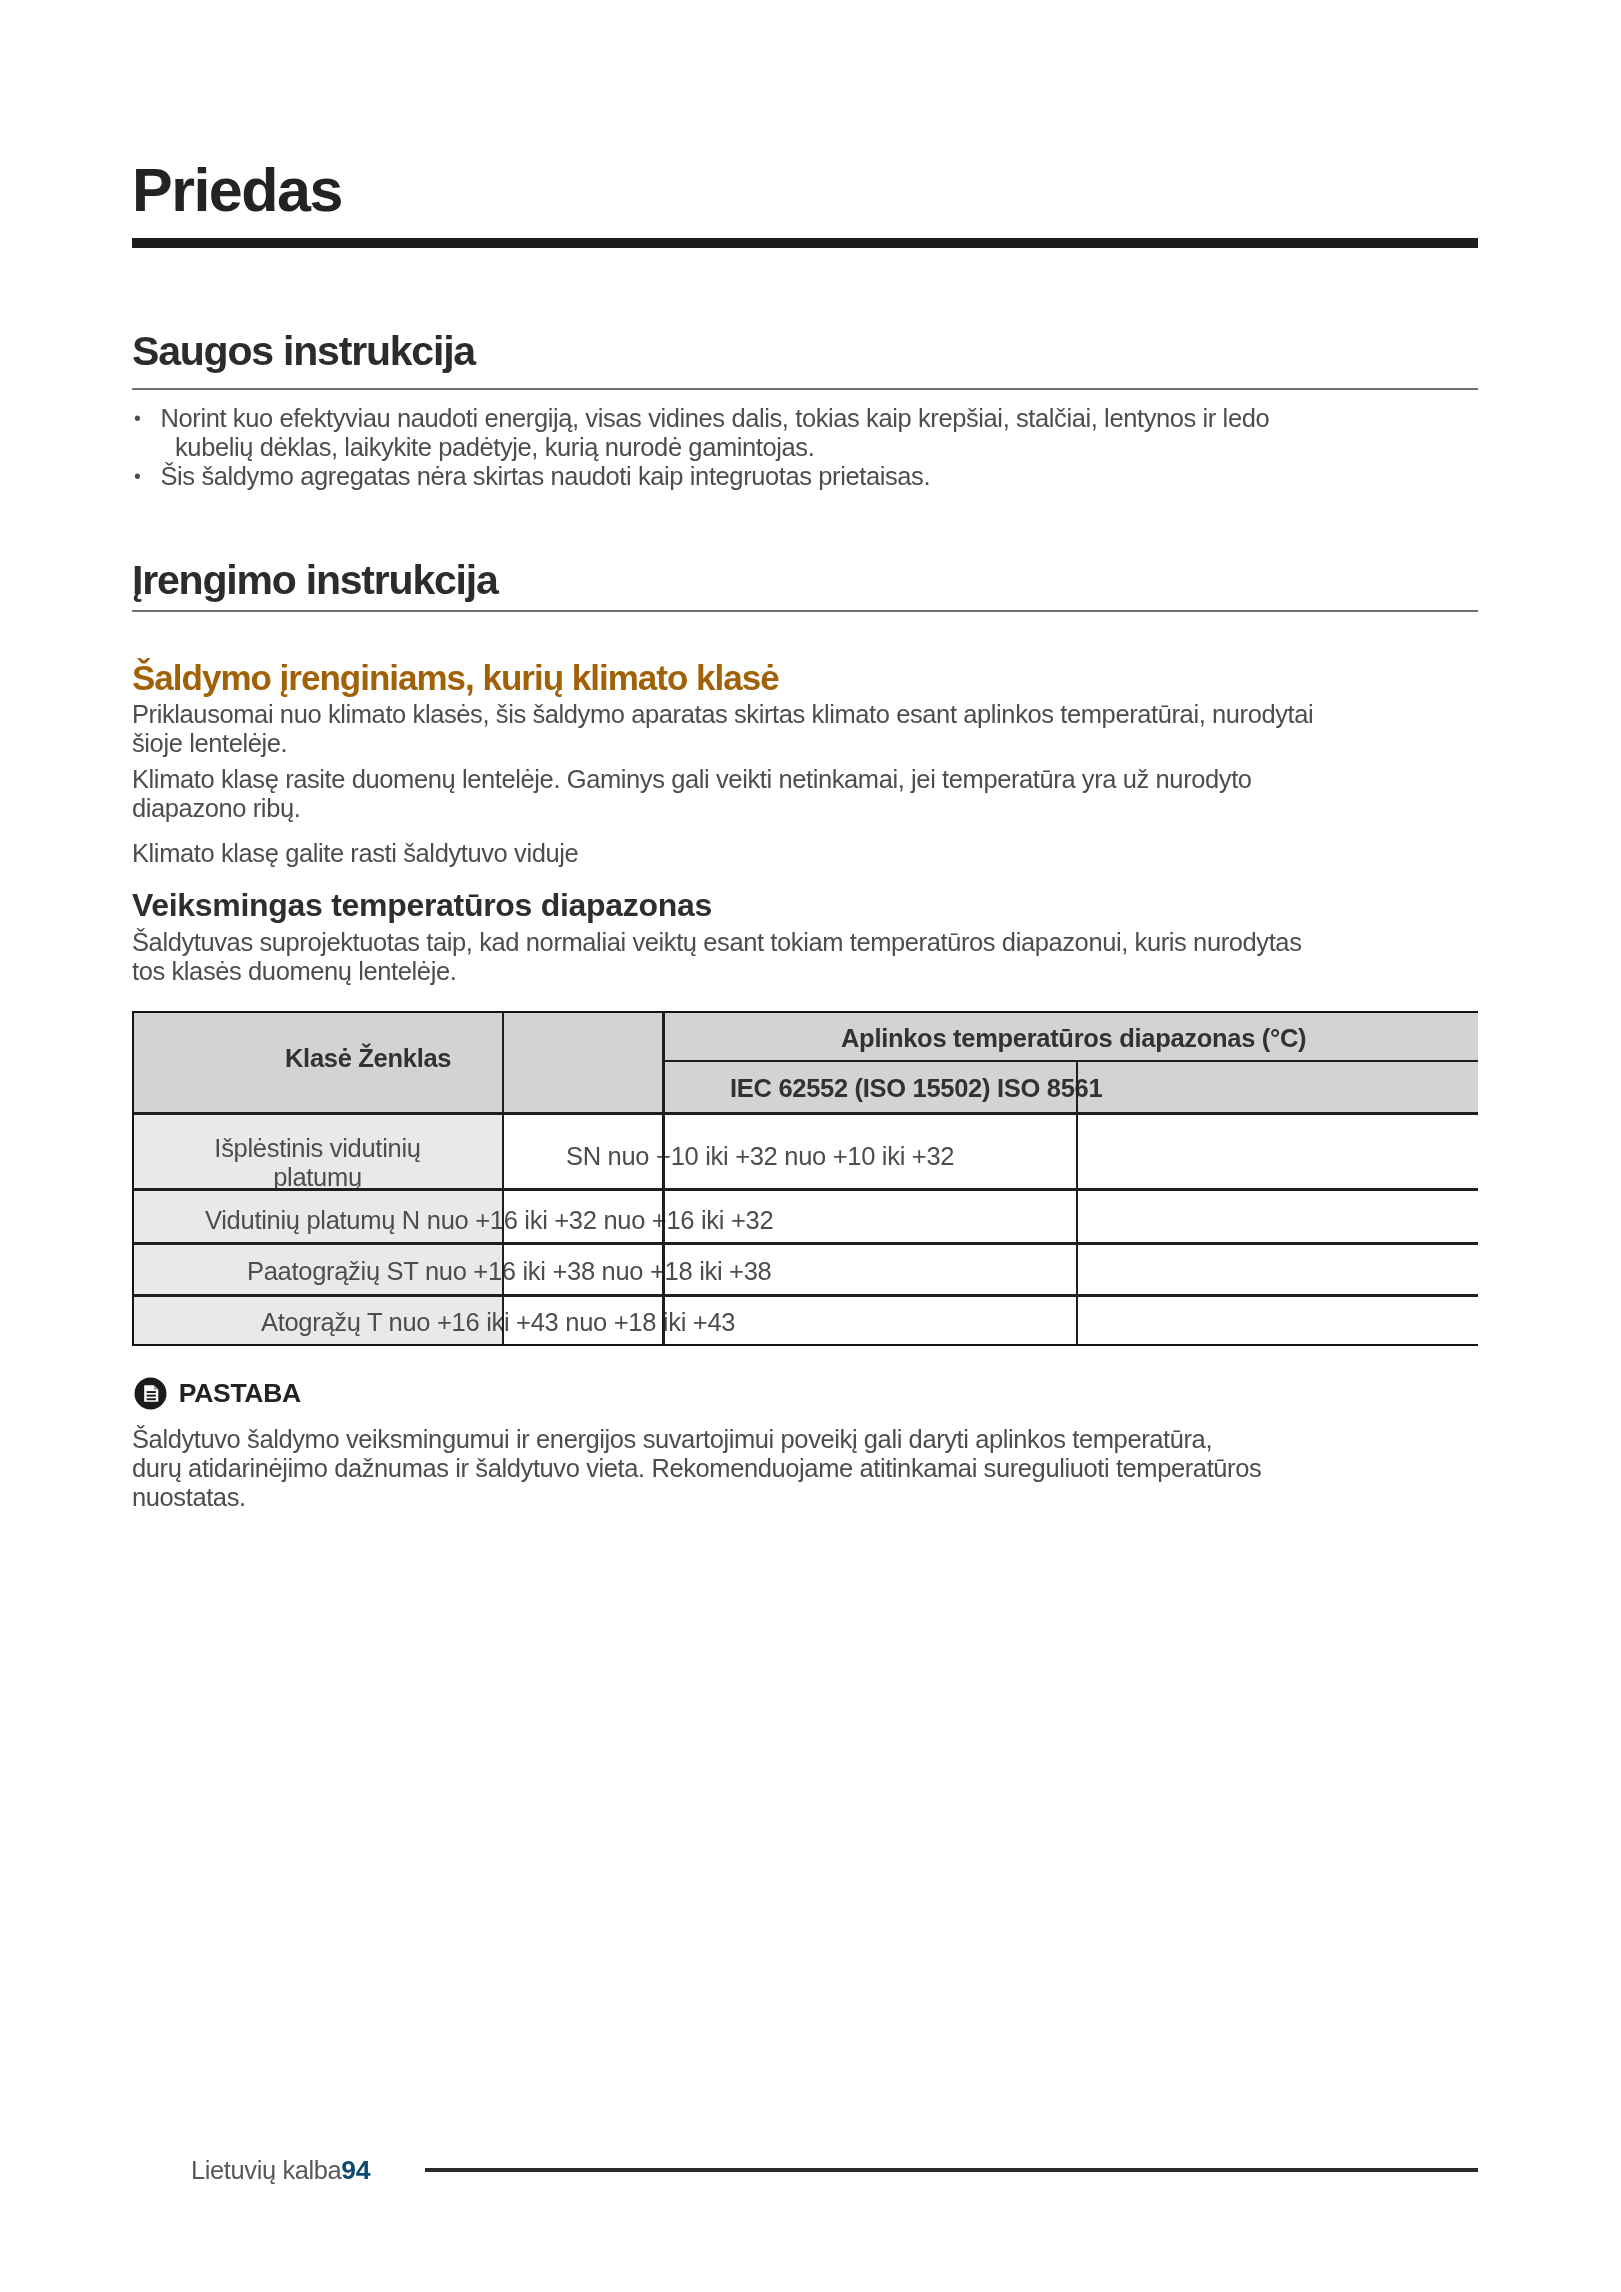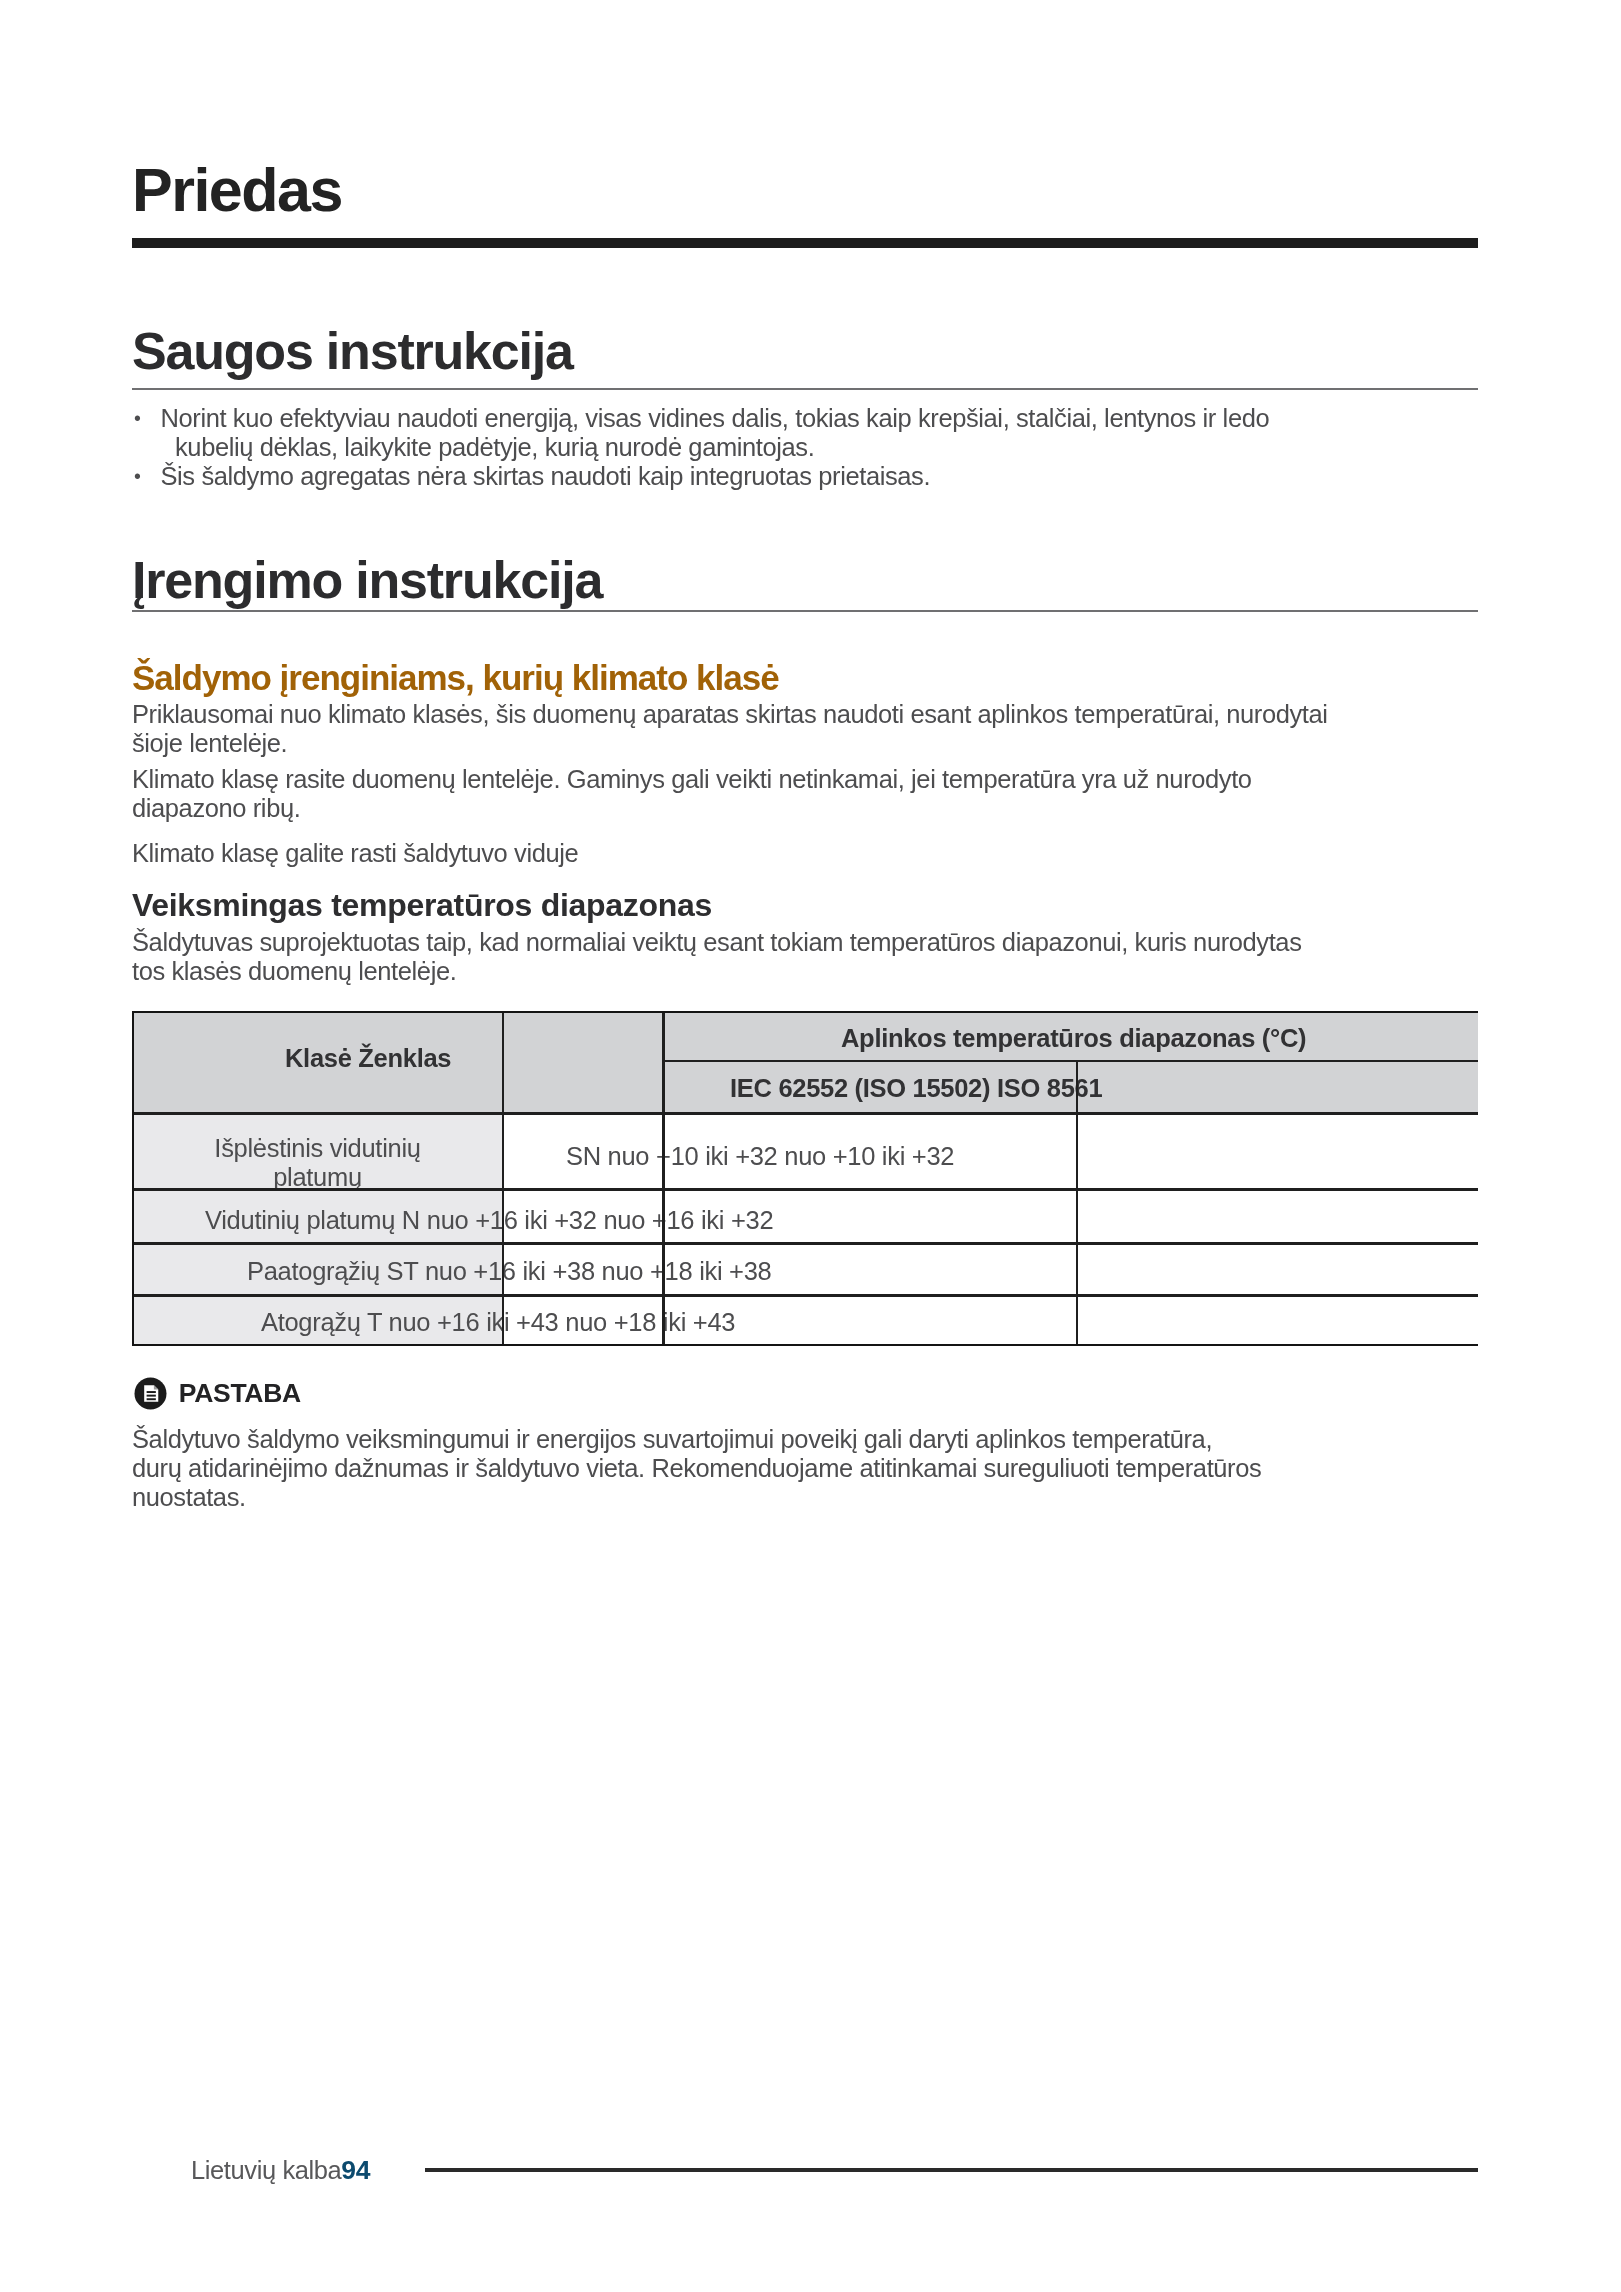--- a/index.html
+++ b/index.html
@@ -17,21 +17,21 @@
   .doc-title{
     left:132px;top:160px;
     font-size:61px;font-weight:bold;color:#232323;
     letter-spacing:-1.5px;line-height:61px;
   }
   .title-bar{
     left:132px;top:238px;width:1363px;height:9.8px;background:#1d1d1d;
   }
   .section-heading{
     left:132px;width:1363px;
-    font-size:52px;font-weight:bold;color:#2c2c2e;
+    font-size:41px;font-weight:bold;color:#2c2c2e;
     letter-spacing:-1.2px;line-height:43px;
     border-bottom:2px solid #707072;
   }
   #h-saugos{top:330px;padding-bottom:14.7px;}
   #h-irengimo{top:559px;padding-bottom:7.8px;}
   .subsection-heading{
     left:132px;top:658px;
     font-size:35px;font-weight:bold;color:#a16207;
     letter-spacing:-1px;line-height:39px;
   }
@@ -99,21 +99,21 @@
       <span class="bullet-marker">•</span>
       <span class="nowrap">Šis šaldymo agregatas nėra skirtas naudoti kaip integruotas prietaisas.</span>
     </div>
   </div>
 
   <div class="abs section-heading nowrap" id="h-irengimo">Įrengimo instrukcija</div>
 
   <div class="abs subsection-heading nowrap">Šaldymo įrenginiams, kurių klimato klasė</div>
 
   <div class="abs body-text" id="p1">
-    <div class="nowrap">Priklausomai nuo klimato klasės, šis duomenų aparatas skirtas naudoti esant aplinkos temperatūrai, nurodytai</div>
+    <div class="nowrap">Priklausomai nuo klimato klasės, šis šaldymo aparatas skirtas klimato esant aplinkos temperatūrai, nurodytai</div>
     <div class="nowrap">šioje lentelėje.</div>
   </div>
   <div class="abs body-text" id="p2">
     <div class="nowrap">Klimato klasę rasite duomenų lentelėje. Gaminys gali veikti netinkamai, jei temperatūra yra už nurodyto</div>
     <div class="nowrap">diapazono ribų.</div>
   </div>
   <div class="abs body-text" id="p3">
     <div class="nowrap">Klimato klasę galite rasti šaldytuvo viduje</div>
   </div>
 

